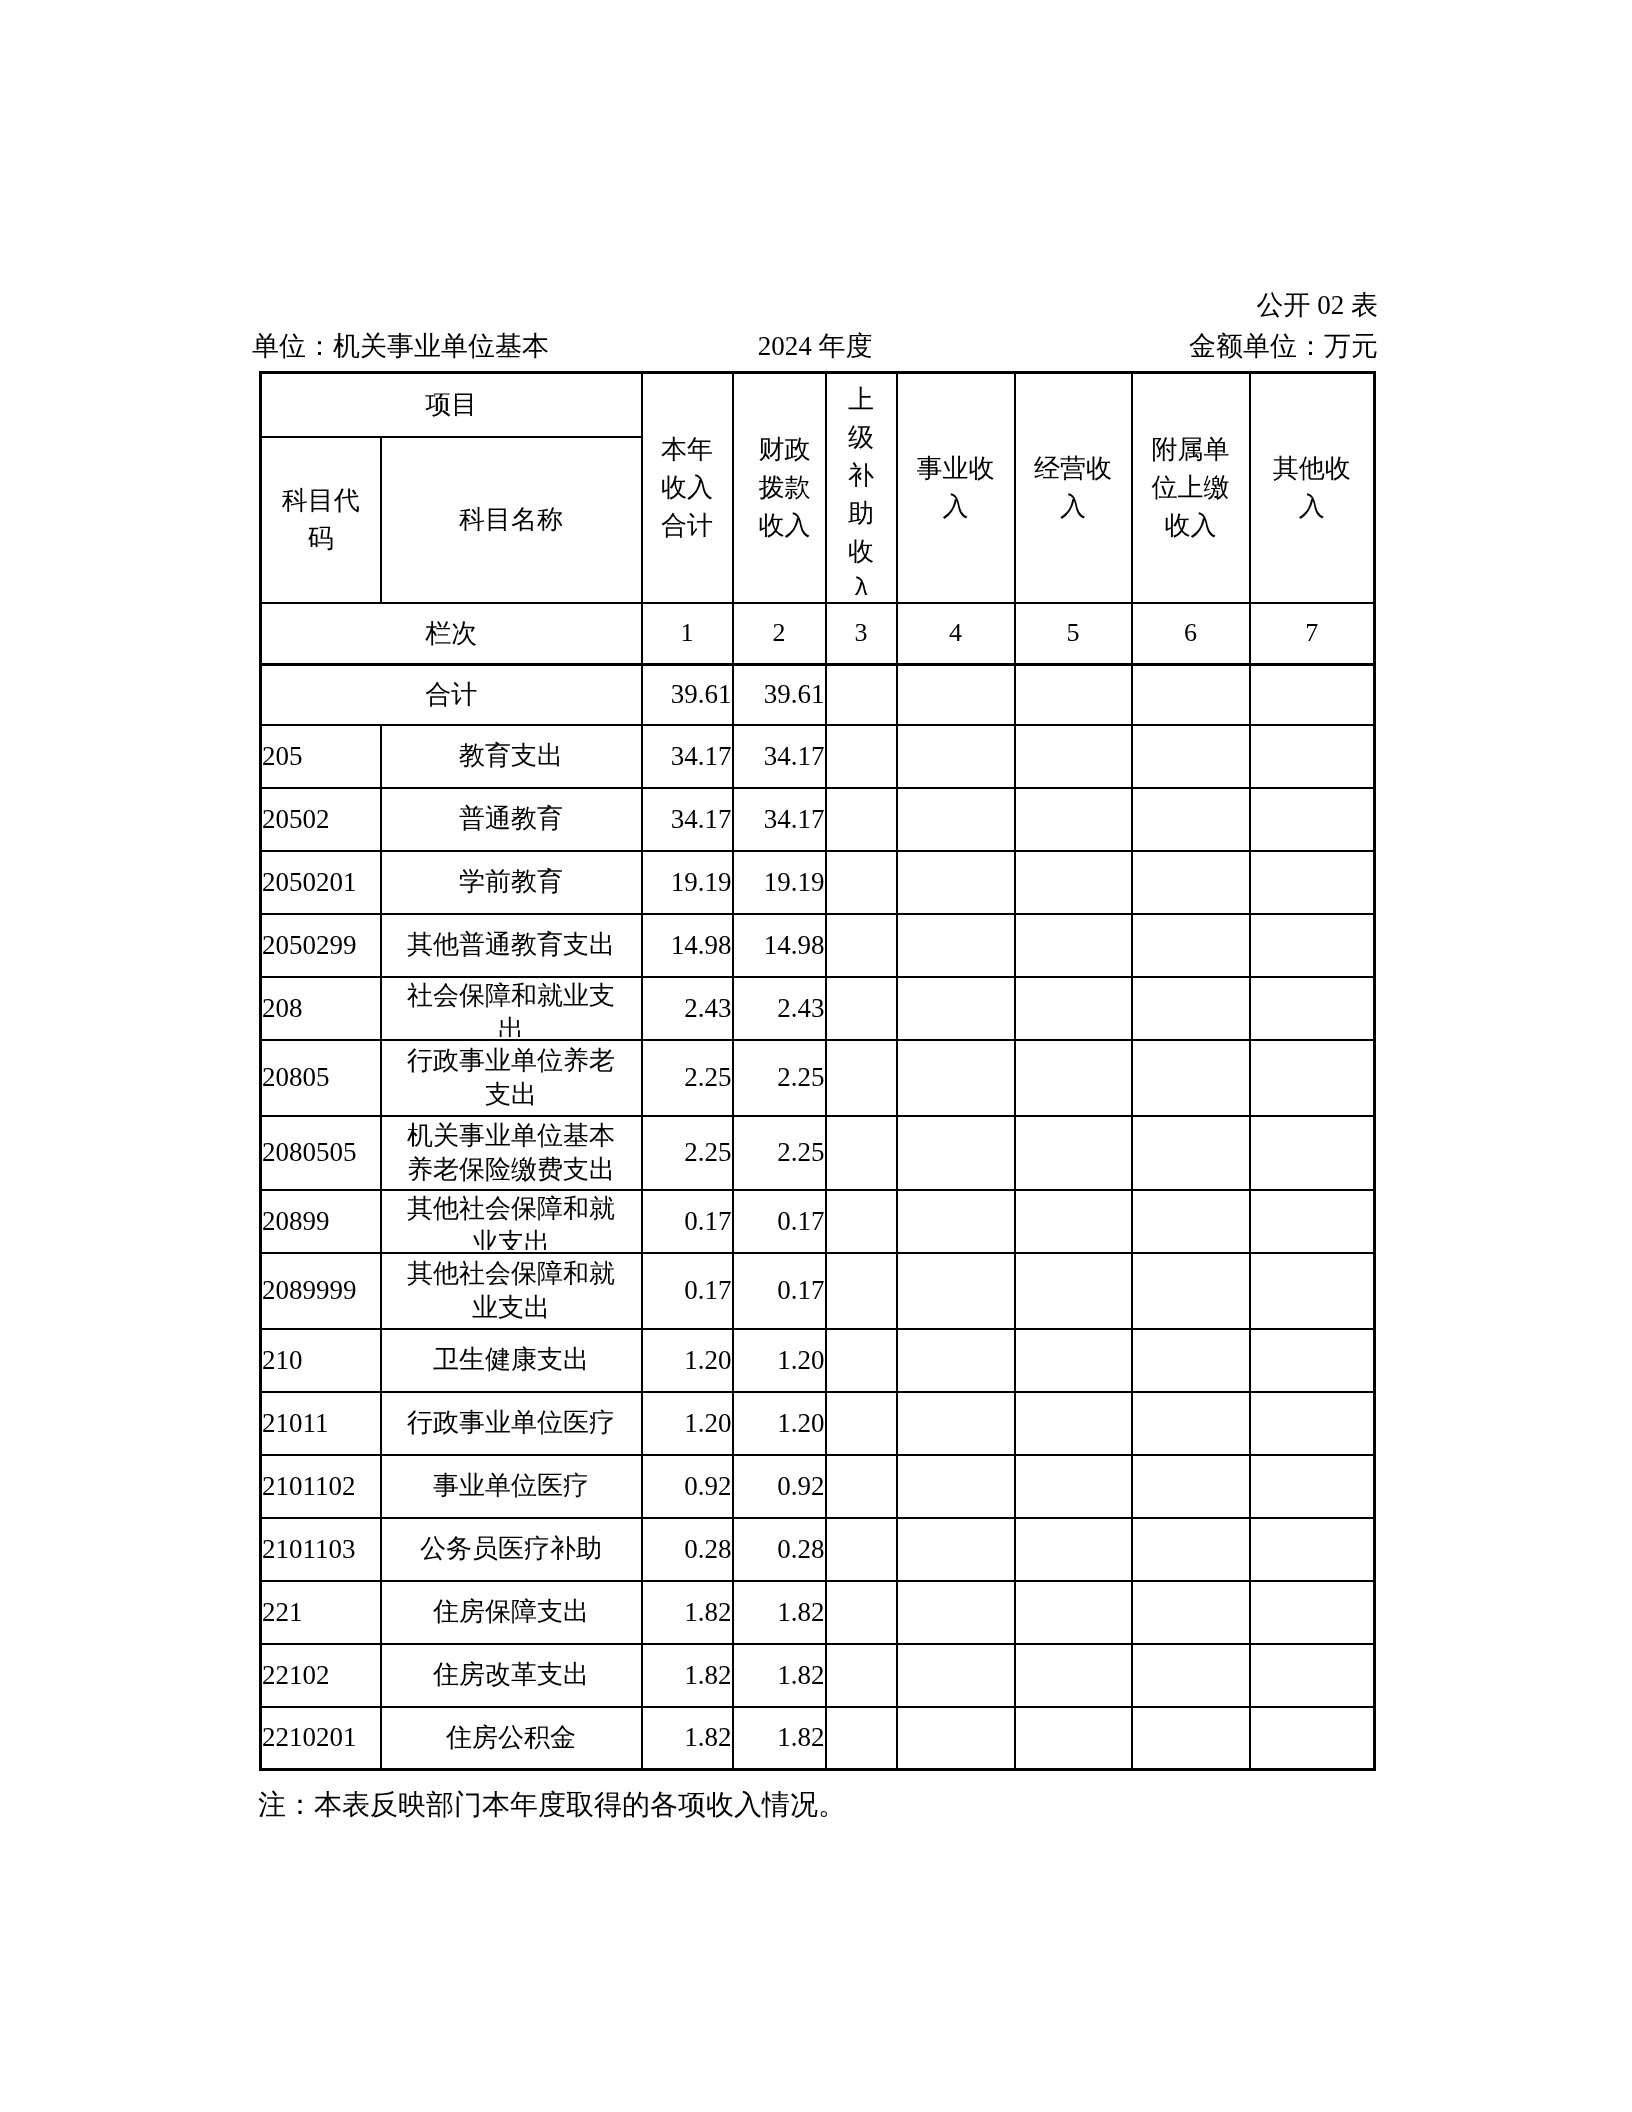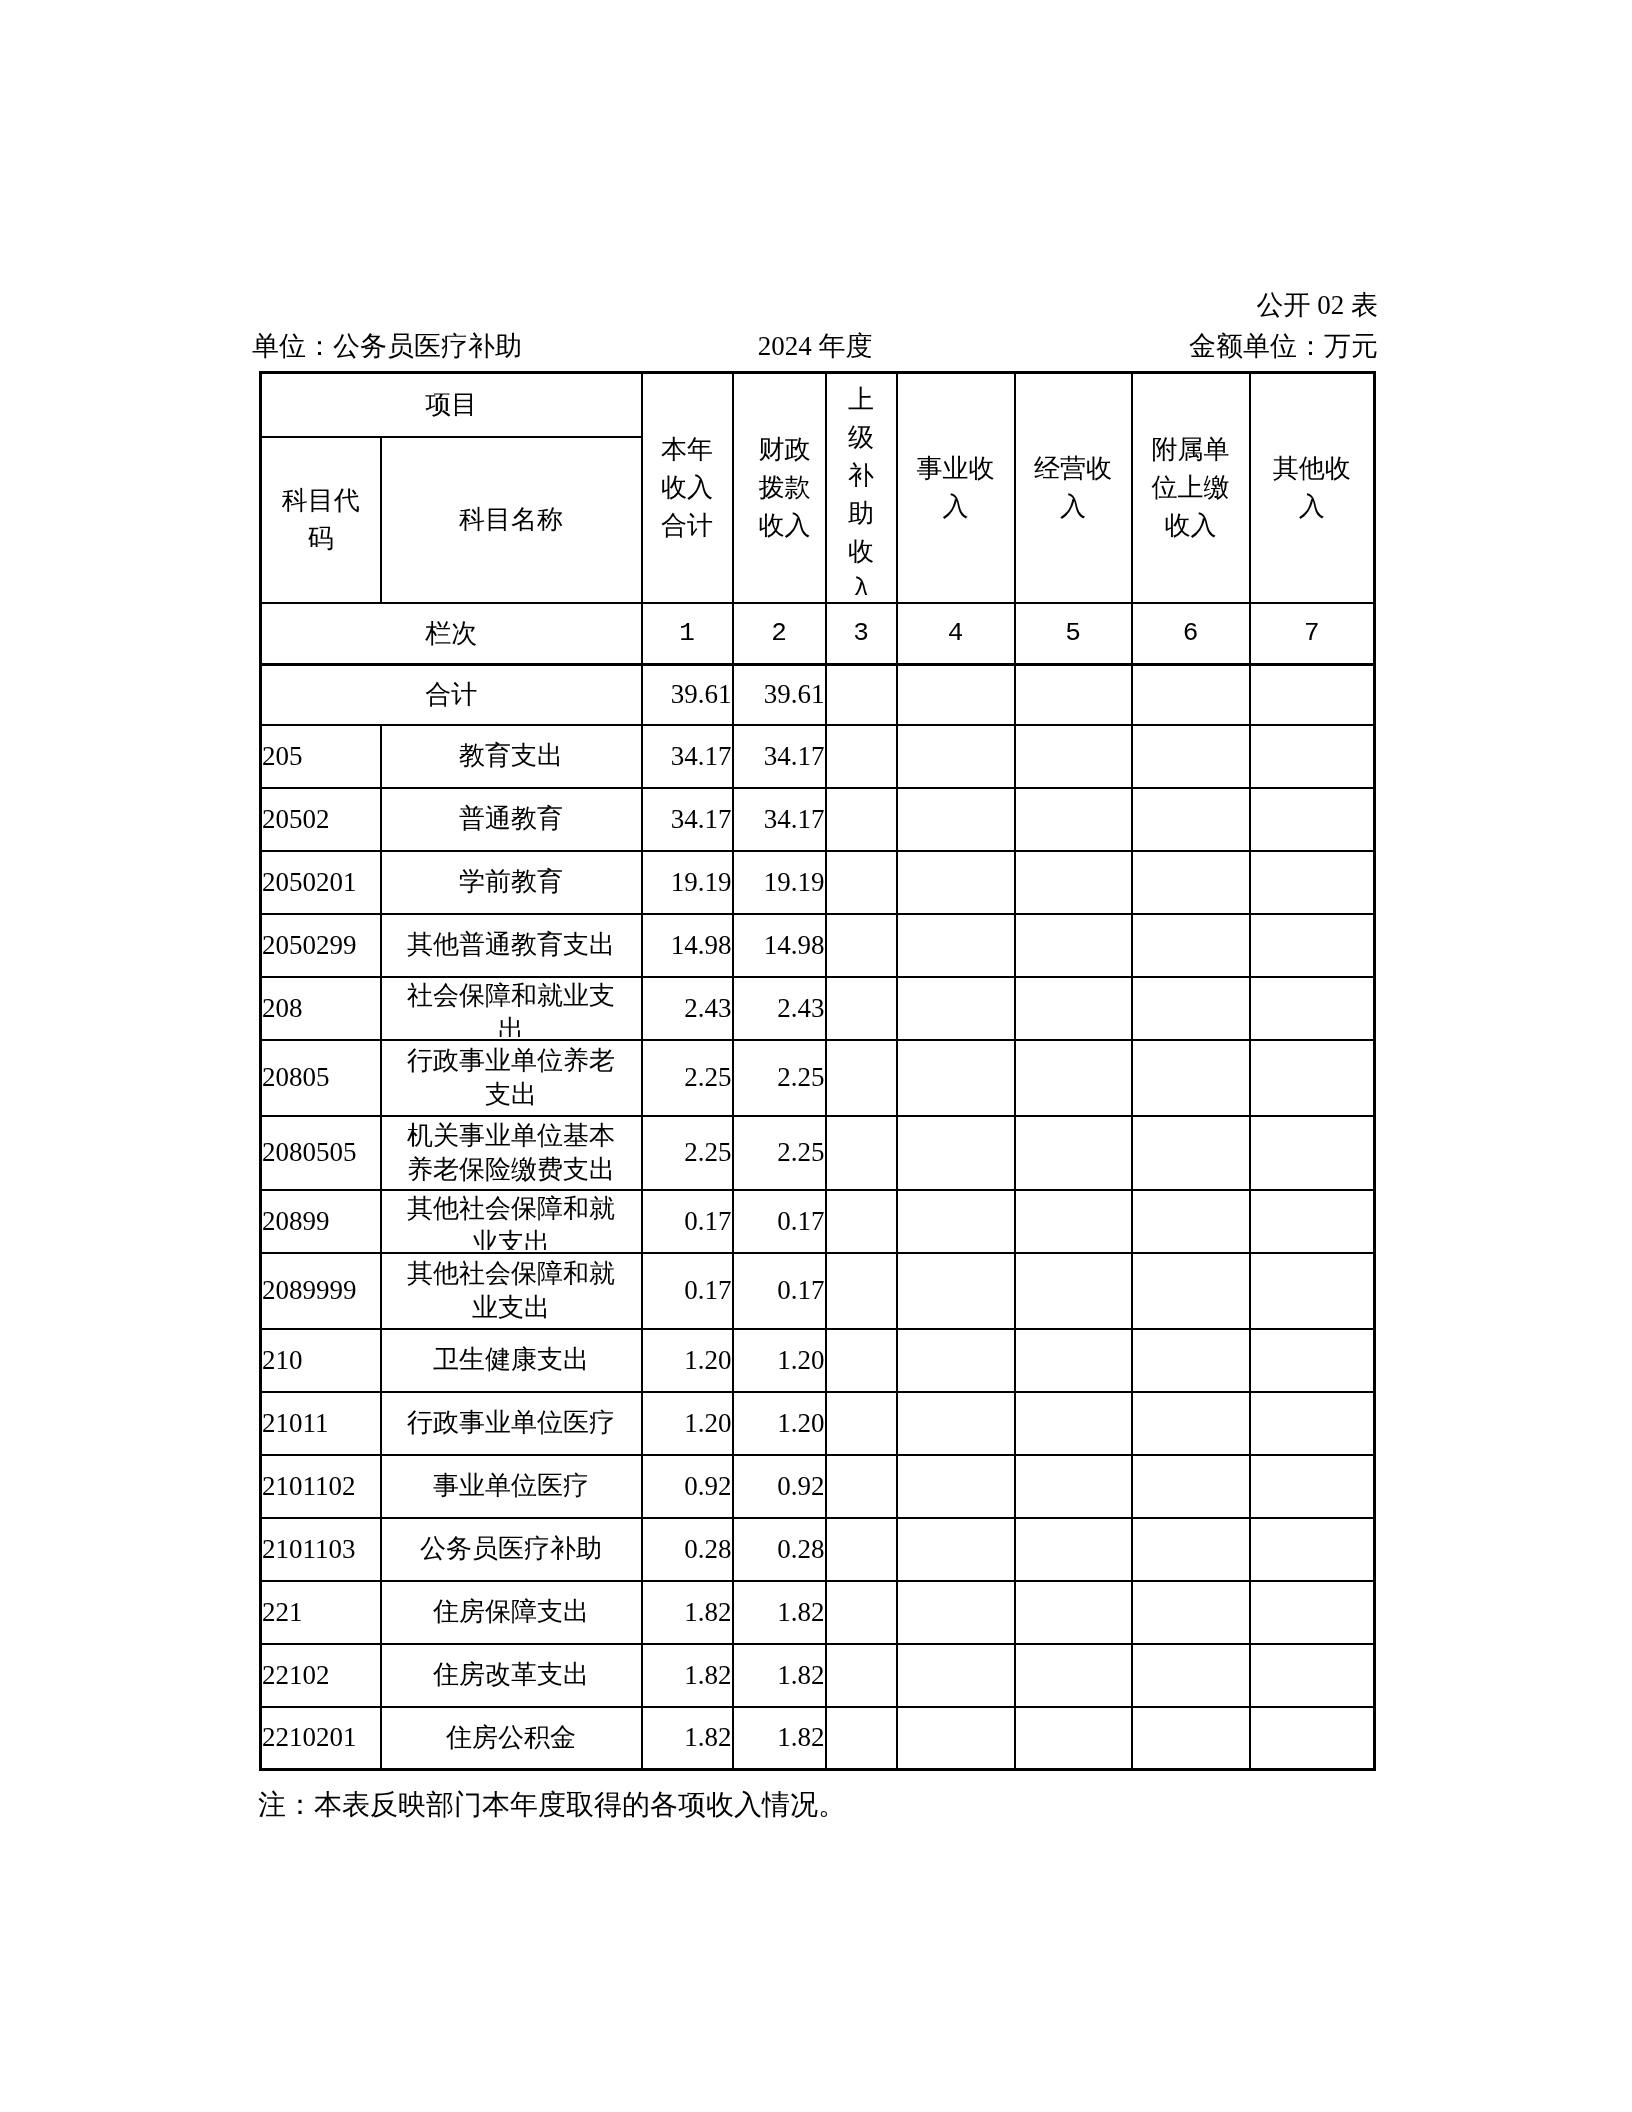--- a/index.html
+++ b/index.html
@@ -29,21 +29,21 @@
     border-collapse:collapse;table-layout:fixed;
     border:3px solid #000;
     font-size:26px;
   }
   table.rpt th,table.rpt td{
     border:2px solid #000;font-weight:normal;padding:0;
     vertical-align:middle;overflow:hidden;
   }
   tr.h1{height:64px;}
   tr.h2{height:166px;}
-  tr.lanci{height:62px;font-family:Liberation Mono, monospace;}
+  tr.lanci{height:62px;}
   tr.lanci td{border-bottom:3px solid #000;}
   tr.total{height:60px;}
   tr.data{height:63px;}
   tr.tall-a{height:76px;}
   tr.tall-b{height:74px;}
   .item-h{text-align:center;}
   .vcol{text-align:center;vertical-align:middle;}
   .vh{
     white-space:pre-line;line-height:38px;max-height:214px;
     overflow:hidden;text-align:center;margin:0 auto;
@@ -65,21 +65,21 @@
 </style>
 </head>
 <body>
 
 <div class="page">
 
 
   <div class="pub-code">公开 02 表</div>
 
   <div class="meta">
-    <span class="u">单位：公务员医疗补助</span>
+    <span class="u">单位：机关事业单位基本</span>
     <span class="y">2024 年度</span>
     <span class="m">金额单位：万元</span>
   </div>
 
   <table class="rpt">
     <colgroup>
       <col style="width:120px">
       <col style="width:261px">
       <col style="width:91px">
       <col style="width:93px">

